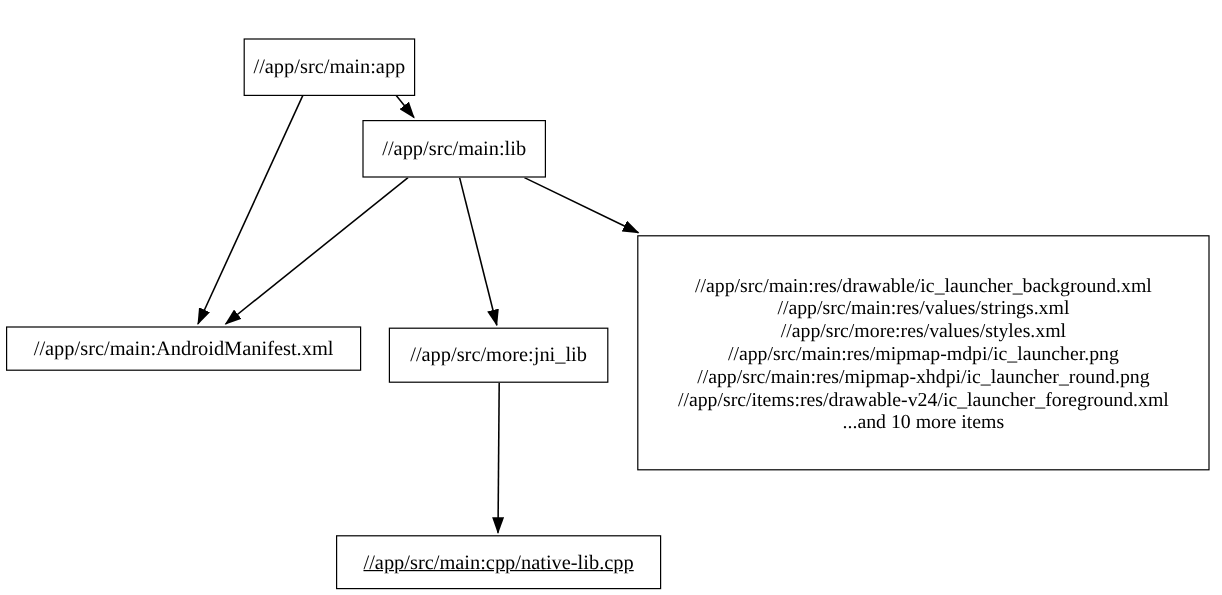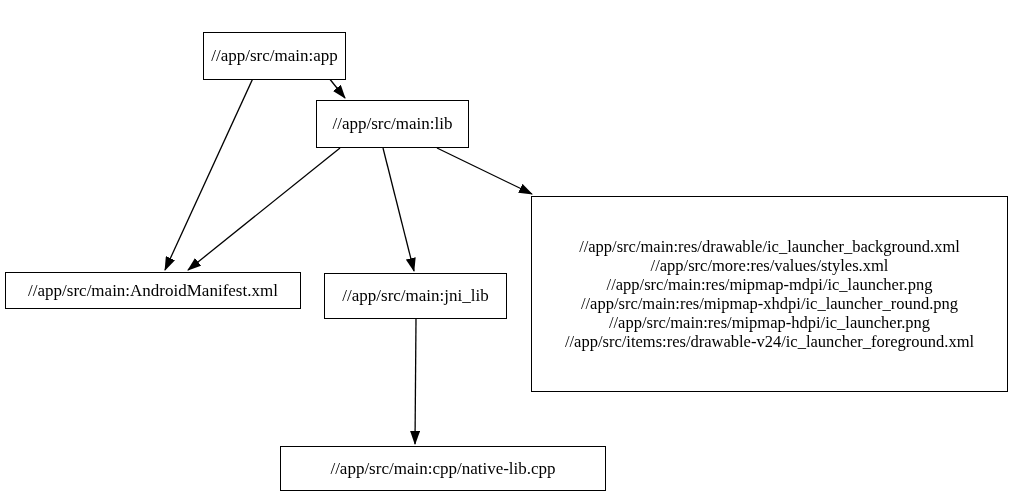--- a/index.html
+++ b/index.html
@@ -23,24 +23,24 @@
     box-sizing: border-box;
     border: 1.5px solid #000000;
     background: #ffffff;
     display: flex;
     align-items: center;
     justify-content: center;
     font-size: 17px;
     white-space: nowrap;
   }
   #n-app      { left: 203px; top: 4px;   width: 143px; height: 48px; margin-top: 28px; }
-  #n-lib      { left: 316px; top: 100px; width: 153px; height: 48px; }
+  #n-lib      { left: 302px; top: 100px; width: 153px; height: 48px; }
   #n-manifest { left: 5px;   top: 272px; width: 296px; height: 37px; font-family: Liberation Serif, serif; }
   #n-jni      { left: 324px; top: 273px; width: 183px; height: 46px; }
-  #n-native   { left: 280px; top: 446px; width: 326px; height: 45px; }
+  #n-native   { left: 280px; top: 446px; width: 271px; height: 45px; text-decoration: underline; }
   #n-res      {
     left: 531px; top: 196px; width: 477px; height: 196px;
     flex-direction: column;
     font-size: 16.5px;
     line-height: 19px;
   }
   #n-res .res-line { text-align: left; }
 </style>
 </head>
 <body>
@@ -67,29 +67,30 @@
 
   <div class="node" id="n-lib">
     <span>//app/src/main:lib</span>
   </div>
 
   <div class="node" id="n-manifest">
     <span>//app/src/main:AndroidManifest.xml</span>
   </div>
 
   <div class="node" id="n-jni">
-    <span>//app/src/main:jni_lib</span>
+    <span>//app/src/more:jni_lib</span>
   </div>
 
   <div class="node" id="n-res">
     <div class="res-line">//app/src/main:res/drawable/ic_launcher_background.xml</div>
+    <div class="res-line">//app/src/main:res/values/strings.xml</div>
     <div class="res-line">//app/src/more:res/values/styles.xml</div>
     <div class="res-line">//app/src/main:res/mipmap-mdpi/ic_launcher.png</div>
     <div class="res-line">//app/src/main:res/mipmap-xhdpi/ic_launcher_round.png</div>
-    <div class="res-line">//app/src/main:res/mipmap-hdpi/ic_launcher.png</div>
     <div class="res-line">//app/src/items:res/drawable-v24/ic_launcher_foreground.xml</div>
+    <div class="res-line">...and 10 more items</div>
   </div>
 
   <div class="node" id="n-native">
     <span>//app/src/main:cpp/native-lib.cpp</span>
   </div>
 
 </div>
 
 </body></html>

